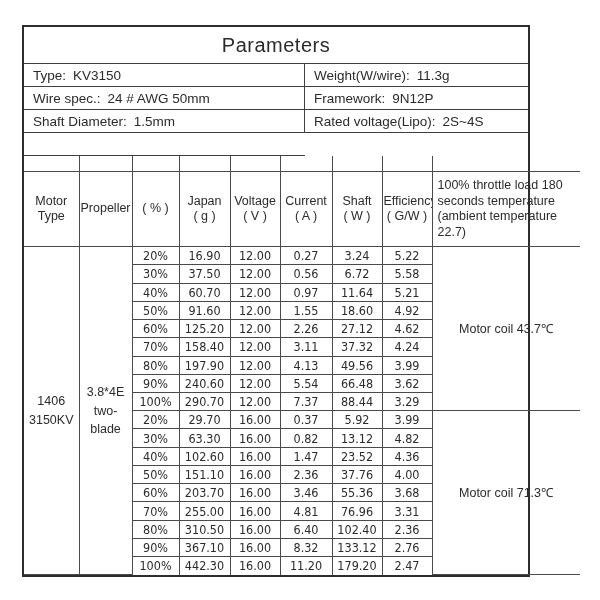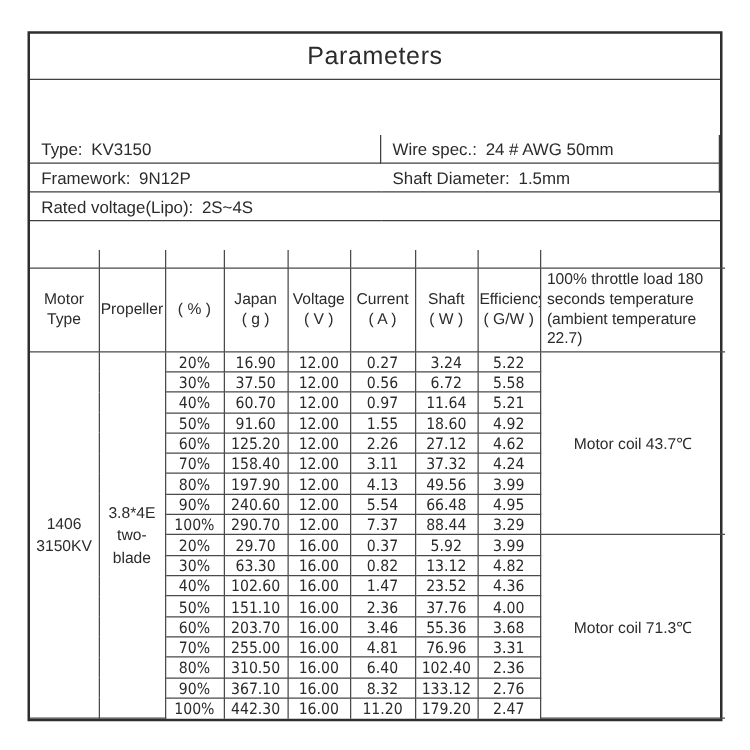--- a/index.html
+++ b/index.html
@@ -1,27 +1,27 @@
 <!DOCTYPE html>
 <html><head>
 <meta charset="utf-8">
 <style>
   html,body{margin:0;padding:0;background:#ffffff;}
   body{width:600px;height:600px;position:relative;font-family:"Liberation Sans",sans-serif;color:#2b2b2b;}
   .sheet{
-    position:absolute;left:22px;top:25px;width:556px;height:552px;
+    position:absolute;left:22px;top:25px;width:508px;height:552px;
     border:2px solid #2e2e2e;box-sizing:border-box;
     display:flex;flex-direction:column;background:#fff;
   }
   .title-row{
     height:36px;flex:0 0 36px;border-bottom:1px solid #3f3f3f;
     display:flex;align-items:center;justify-content:center;
     font-size:20px;font-weight:500;letter-spacing:0.5px;
   }
-  .specs{flex:0 0 92px;display:grid;grid-template-columns:281px 1fr;grid-auto-rows:23px;margin-top:44px;}
+  .specs{flex:0 0 92px;display:grid;grid-template-columns:281px 1fr;grid-auto-rows:23px;}
   .spec-cell{
     border-bottom:1px solid #3f3f3f;display:flex;align-items:center;
     padding-left:9px;font-size:13.5px;white-space:nowrap;overflow:hidden;
   }
   .spec-cell.left{border-right:1px solid #3f3f3f;}
   .spec-cell .lbl{margin-right:7px;}
   .tbl-wrap{flex:1 1 auto;display:flex;}
   table{
     width:100%;height:100%;border-collapse:collapse;table-layout:fixed;
   }
@@ -47,20 +47,24 @@
 <body>
 
 <div class="sheet">
 
   <div class="title-row">Parameters</div>
 
   <div class="specs">
     <div class="spec-cell left">
       <span class="lbl">Type:</span>
       <span>KV3150</span>
+    </div>
+    <div class="spec-cell">
+      <span class="lbl">Weight(W/wire):</span>
+      <span>11.3g</span>
     </div>
 
     <div class="spec-cell left">
       <span class="lbl">Wire spec.:</span>
       <span>24 # AWG 50mm</span>
     </div>
     <div class="spec-cell">
       <span class="lbl">Framework:</span>
       <span>9N12P</span>
     </div>
@@ -184,21 +188,21 @@
             <td class="num">4.13</td>
             <td class="num">49.56</td>
             <td class="num">3.99</td>
           </tr>
           <tr>
             <td class="num">90%</td>
             <td class="num">240.60</td>
             <td class="num">12.00</td>
             <td class="num">5.54</td>
             <td class="num">66.48</td>
-            <td class="num">4.95</td>
+            <td class="num">3.62</td>
           </tr>
           <tr>
             <td class="num">100%</td>
             <td class="num">290.70</td>
             <td class="num">12.00</td>
             <td class="num">7.37</td>
             <td class="num">88.44</td>
             <td class="num">3.29</td>
           </tr>
           <tr>

